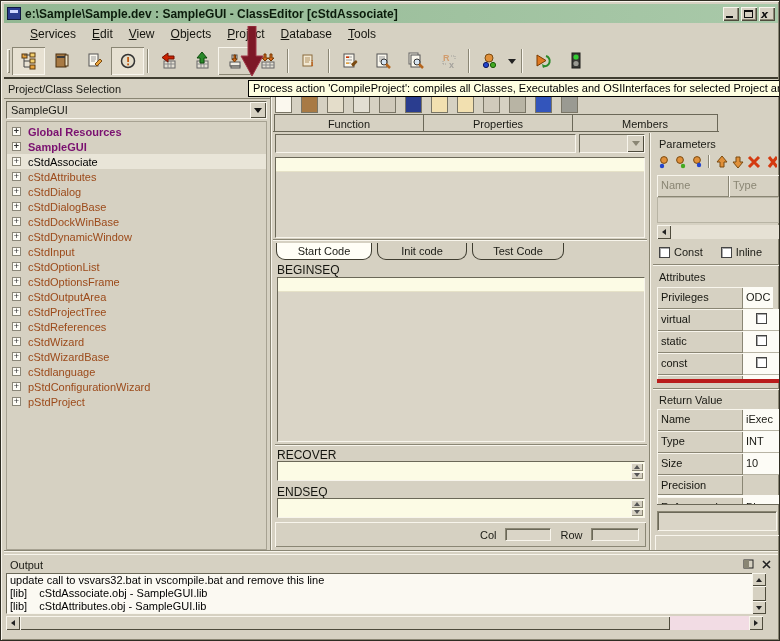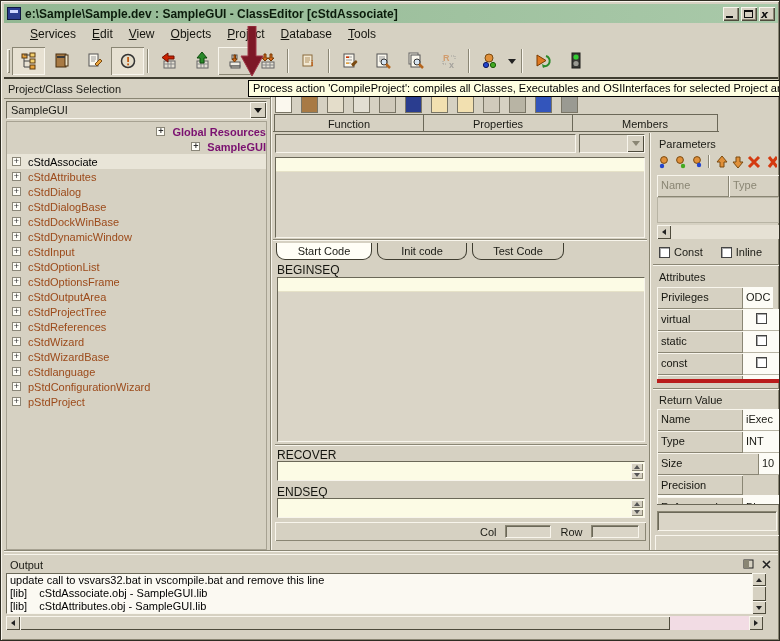--- a/index.html
+++ b/index.html
@@ -53,21 +53,21 @@
   #lp-combo{left:5px;top:100px;width:261px;height:18px;background:var(--face2);}
   .combo-field{position:absolute;inset:0;border:1px solid #6b6858;border-right-color:var(--hi);border-bottom-color:var(--hi);padding:2px 4px;}
   .combo-btn{position:absolute;right:1px;top:1px;width:16px;height:16px;background:var(--face);
              display:flex;align-items:center;justify-content:center;
              box-shadow:inset 1px 1px 0 var(--hi), inset -1px -1px 0 var(--dkr);}
   #tree{left:5px;top:120px;width:261px;height:429px;border:1px solid #a7a292;background:var(--face);overflow:hidden;padding-top:2px;}
   .tree-row{height:15px;display:flex;align-items:center;white-space:nowrap;}
   .plusbox{width:9px;height:9px;border:1px solid #8a8678;background:#fdfcf6;margin:0 7px 0 5px;
            font-size:9px;line-height:7px;text-align:center;color:#333;flex:none;}
   .plusbox:before{content:"+";}
-  .tree-row.grp{color:var(--purple);font-weight:bold;justify-content:flex-end;}
+  .tree-row.grp{color:var(--purple);font-weight:bold;}
   .tree-row.cls{color:var(--sienna);}
   .tree-row.sel{background:var(--sel);color:#000;}
   
   .toptab{position:absolute;top:113px;height:18px;border:1px solid #6b6858;border-bottom:none;
           background:var(--face);text-align:center;padding-top:3px;font-size:11px;}
   #tabstrip-line{left:272px;top:130px;width:446px;height:1px;background:#6b6858;}
   
   .field{background:var(--face2);border:1px solid #6b6858;border-right-color:var(--hi);border-bottom-color:var(--hi);}
   .yfield{background:var(--yellow);border:1px solid #6b6858;border-right-color:var(--hi);border-bottom-color:var(--hi);}
   .spincol{position:absolute;right:1px;top:1px;width:12px;bottom:1px;display:flex;flex-direction:column;gap:1px;}
@@ -427,21 +427,21 @@
     <div class="spincol">
       <span class="spinbtn">
           <i class="tri-up"></i>
         </span>
       <span class="spinbtn">
           <i class="tri-dn"></i>
         </span>
     </div>
   </div>
 
-  <div class="abs out3d" style="left:274px;top:521px;width:371px;height:19px;display:flex;align-items:center;">
+  <div class="abs out3d" style="left:274px;top:521px;width:371px;height:25px;display:flex;align-items:center;">
     <span style="margin-left:205px;">Col</span>
     <span class="sunk" style="display:inline-block;width:46px;height:13px;margin-left:8px;background:var(--face2);"></span>
     <span style="margin-left:10px;">Row</span>
     <span class="sunk" style="display:inline-block;width:48px;height:13px;margin-left:8px;background:var(--face2);"></span>
   </div>
 
   <div class="rp-label" style="top:137px;">Parameters</div>
   <div class="abs" style="left:656px;top:152px;width:122px;height:17px;display:flex;align-items:center;gap:1px;">
     <span class="ptbtn">
         <svg width="14" height="14">
@@ -539,21 +539,21 @@
   <div class="abs" style="left:656px;top:408px;width:122px;height:96px;overflow:hidden;border-bottom:1px solid #6b6858;">
     <div style="display:flex;height:22px;">
       <span class="gridcell-l" style="width:86px;">Name</span>
       <span class="gridcell-v" style="flex:1;white-space:nowrap;">iExec</span>
     </div>
     <div style="display:flex;height:22px;">
       <span class="gridcell-l" style="width:86px;">Type</span>
       <span class="gridcell-v" style="flex:1;">INT</span>
     </div>
     <div style="display:flex;height:22px;">
-      <span class="gridcell-l" style="width:102px;">Size</span>
+      <span class="gridcell-l" style="width:86px;">Size</span>
       <span class="gridcell-v" style="flex:1;">10</span>
     </div>
     <div style="display:flex;height:22px;flex-direction:column;">
       <span class="gridcell-l" style="width:86px;">Precision</span>
       <span class="gridcell-v" style="flex:1;">0</span>
     </div>
     <div style="display:flex;height:22px;">
       <span class="gridcell-l" style="width:86px;">Referenced</span>
       <span class="gridcell-v" style="flex:1;">Bl</span>
     </div>

